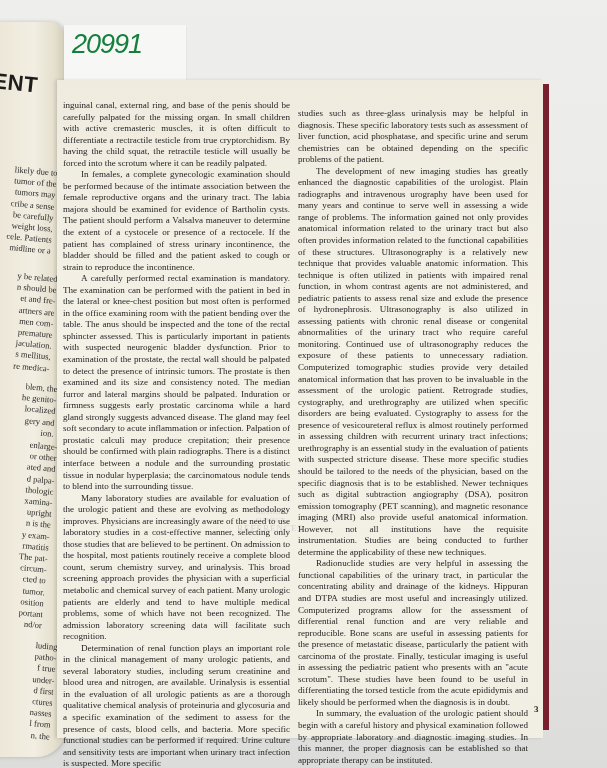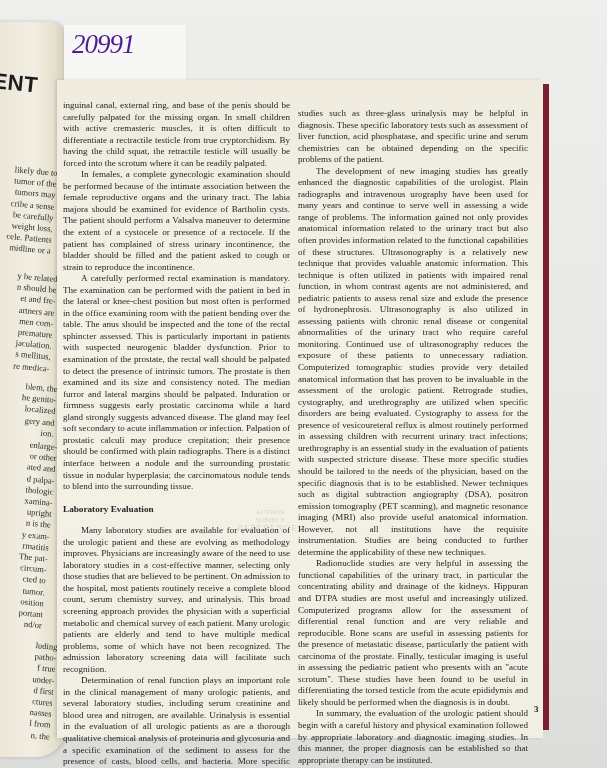--- a/index.html
+++ b/index.html
@@ -33,21 +33,21 @@
     transform: rotate(5deg); transform-origin: right top;
   }
   .left-col div { overflow: hidden; }
   
   .label {
     position: absolute; left: 64px; top: 25px; width: 122px; height: 57px;
     background: #f7f7f5; box-shadow: 0 1px 2px rgba(0,0,0,0.08);
   }
   .label-text {
     position: absolute; left: 8px; top: 4px;
-    font-family: Liberation Serif, serif; font-size: 27px; color: #4c1d95;
+    font-family: Liberation Sans, sans-serif; font-size: 27px; color: #15803d;
     font-style: italic; letter-spacing: -1px; text-align: right;
   }
   
   .page {
     position: absolute; left: 57px; top: 80px; width: 486px; height: 658px;
     background: linear-gradient(180deg, #efebdf 0%, #f4f1e7 40%, #f1eee4 100%);
     box-shadow: -2px 0 3px rgba(0,0,0,0.12);
   }
   .cover-edge {
     position: absolute; left: 543px; top: 84px; width: 6px; height: 646px;
@@ -146,21 +146,20 @@
   <div class="ghost">
     <div>AUTHOR</div>
     <div>SUBJECT</div>
     <div class="big">REFERENCES</div>
   </div>
 
   <div class="col col-a">
     <p>inguinal canal, external ring, and base of the penis should be carefully palpated for the missing organ. In small children with active cremasteric muscles, it is often difficult to differentiate a rectractile testicle from true cryptorchidism. By having the child squat, the retractile testicle will usually be forced into the scrotum where it can be readily palpated.</p>
     <p class="ind">In females, a complete gynecologic examination should be performed because of the intimate association between the female reproductive organs and the urinary tract. The labia majora should be examined for evidence of Bartholin cysts. The patient should perform a Valsalva maneuver to determine the extent of a cystocele or presence of a rectocele. If the patient has complained of stress urinary incontinence, the bladder should be filled and the patient asked to cough or strain to reproduce the incontinence.</p>
     <p class="ind">A carefully performed rectal examination is mandatory. The examination can be performed with the patient in bed in the lateral or knee-chest position but most often is performed in the office examining room with the patient bending over the table. The anus should be inspected and the tone of the rectal sphincter assessed. This is particularly important in patients with suspected neurogenic bladder dysfunction. Prior to examination of the prostate, the rectal wall should be palpated to detect the presence of intrinsic tumors. The prostate is then examined and its size and consistency noted. The median furror and lateral margins should be palpated. Induration or firmness suggests early prostatic carcinoma while a hard gland strongly suggests advanced disease. The gland may feel soft secondary to acute inflammation or infection. Palpation of prostatic calculi may produce crepitation; their presence should be confirmed with plain radiographs. There is a distinct interface between a nodule and the surrounding prostatic tissue in nodular hyperplasia; the carcinomatous nodule tends to blend into the surrounding tissue.</p>
-    <h3>Laboratory Evaluation</h3>
     <p class="ind">Many laboratory studies are available for evaluation of the urologic patient and these are evolving as methodology improves. Physicians are increasingly aware of the need to use laboratory studies in a cost-effective manner, selecting only those studies that are believed to be pertinent. On admission to the hospital, most patients routinely receive a complete blood count, serum chemistry survey, and urinalysis. This broad screening approach provides the physician with a superficial metabolic and chemical survey of each patient. Many urologic patients are elderly and tend to have multiple medical problems, some of which have not been recognized. The admission laboratory screening data will facilitate such recognition.</p>
     <p class="ind">Determination of renal function plays an important role in the clinical management of many urologic patients, and several laboratory studies, including serum creatinine and blood urea and nitrogen, are available. Urinalysis is essential in the evaluation of all urologic patients as are a thorough qualitative chemical analysis of proteinuria and glycosuria and a specific examination of the sediment to assess for the presence of casts, blood cells, and bacteria. More specific functional studies can be performed if required. Urine culture and sensitivity tests are important when urinary tract infection is suspected. More specific</p>
   </div>
 
   <div class="col col-b">
     <p>studies such as three-glass urinalysis may be helpful in diagnosis. These specific laboratory tests such as assessment of liver function, acid phosphatase, and specific urine and serum chemistries can be obtained depending on the specific problems of the patient.</p>
     <p class="ind">The development of new imaging studies has greatly enhanced the diagnostic capabilities of the urologist. Plain radiographs and intravenous urography have been used for many years and continue to serve well in assessing a wide range of problems. The information gained not only provides anatomical information related to the urinary tract but also often provides information related to the functional capabilities of these structures. Ultrasonography is a relatively new technique that provides valuable anatomic information. This technique is often utilized in patients with impaired renal function, in whom contrast agents are not administered, and pediatric patients to assess renal size and exlude the presence of hydronephrosis. Ultrasonography is also utilized in assessing patients with chronic renal disease or congenital abnormalities of the urinary tract who require careful monitoring. Continued use of ultrasonography reduces the exposure of these patients to unnecessary radiation. Computerized tomographic studies provide very detailed anatomical information that has proven to be invaluable in the assessment of the urologic patient. Retrograde studies, cystography, and urethrography are utilized when specific disorders are being evaluated. Cystography to assess for the presence of vesicoureteral reflux is almost routinely performed in assessing children with recurrent urinary tract infections; urethrography is an essential study in the evaluation of patients with suspected stricture disease. These more specific studies should be tailored to the needs of the physician, based on the specific diagnosis that is to be established. Newer techniques such as digital subtraction angiography (DSA), positron emission tomography (PET scanning), and magnetic resonance imaging (MRI) also provide useful anatomical information. However, not all institutions have the requisite instrumentation. Studies are being conducted to further determine the applicability of these new techniques.</p>
     <p class="ind">Radionuclide studies are very helpful in assessing the functional capabilities of the urinary tract, in particular the concentrating ability and drainage of the kidneys. Hippuran and DTPA studies are most useful and increasingly utilized. Computerized programs allow for the assessment of differential renal function and are very reliable and reproducible. Bone scans are useful in assessing patients for the presence of metastatic disease, particularly the patient with carcinoma of the prostate. Finally, testicular imaging is useful in assessing the pediatric patient who presents with an "acute scrotum". These studies have been found to be useful in differentiating the torsed testicle from the acute epididymis and likely should be performed when the diagnosis is in doubt.</p>
     <p class="ind">In summary, the evaluation of the urologic patient should begin with a careful history and physical examination followed by appropriate laboratory and diagnostic imaging studies. In this manner, the proper diagnosis can be established so that appropriate therapy can be instituted.</p>
   </div>

